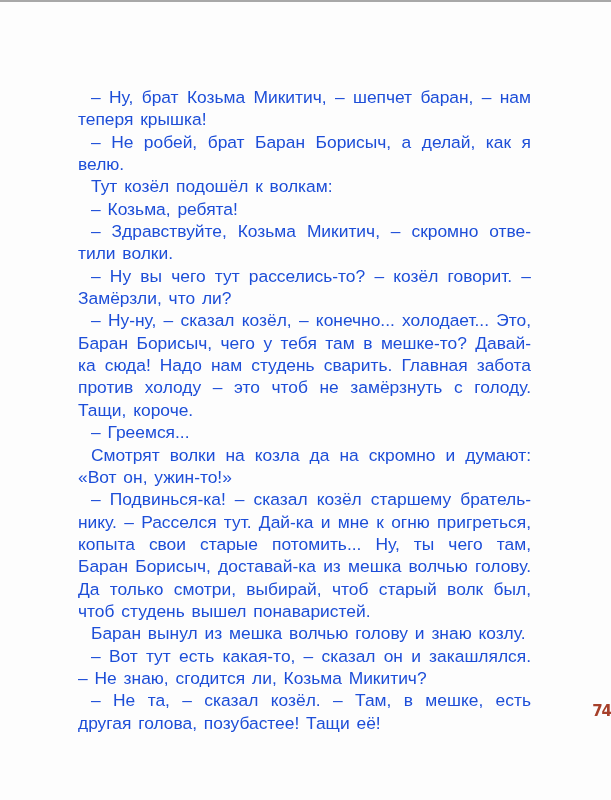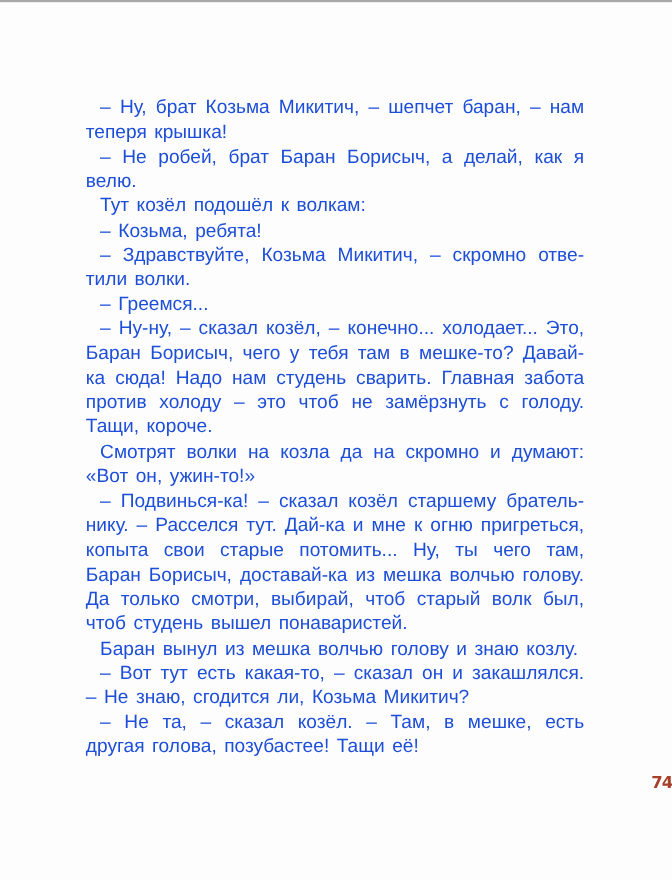--- a/index.html
+++ b/index.html
@@ -45,22 +45,23 @@
 <body>
 
 <div class="topline"></div>
 
 <div class="page-text">
   <p class="para">– Ну, брат Козьма Микитич, – шепчет баран, – нам теперя крышка!</p>
   <p class="para">– Не робей, брат Баран Борисыч, а делай, как я велю.</p>
   <p class="para">Тут козёл подошёл к волкам:</p>
   <p class="para">– Козьма, ребята!</p>
   <p class="para">– Здравствуйте, Козьма Микитич, – скромно отве­тили волки.</p>
+  <p class="para">– Ну вы чего тут расселись-то? – козёл гово­рит. – Замёрзли, что ли?</p>
+  <p class="para">– Ну-ну, – сказал козёл, – конечно... холодает... Это, Баран Борисыч, чего у тебя там в мешке-то? Давай-ка сюда! Надо нам студень сварить. Главная забота против холоду – это чтоб не замёрзнуть с голоду. Тащи, короче.</p>
   <p class="para">– Греемся...</p>
-  <p class="para">– Ну-ну, – сказал козёл, – конечно... холодает... Это, Баран Борисыч, чего у тебя там в мешке-то? Давай-ка сюда! Надо нам студень сварить. Главная забота против холоду – это чтоб не замёрзнуть с голоду. Тащи, короче.</p>
   <p class="para">Смотрят волки на козла да на скромно и думают: «Вот он, ужин-то!»</p>
   <p class="para">– Подвинься-ка! – сказал козёл старшему братель­нику. – Расселся тут. Дай-ка и мне к огню при­греться, копыта свои старые потомить... Ну, ты чего там, Баран Борисыч, доставай-ка из мешка волчью голову. Да только смотри, выбирай, чтоб старый волк был, чтоб студень вышел понаваристей.</p>
   <p class="para">Баран вынул из мешка волчью голову и знаю козлу.</p>
   <p class="para">– Вот тут есть какая-то, – сказал он и закашлял­ся. – Не знаю, сгодится ли, Козьма Микитич?</p>
   <p class="para">– Не та, – сказал козёл. – Там, в мешке, есть другая голова, позубастее! Тащи её!</p>
 </div>
 
 <div class="page-number">74</div>
 
 </body></html>

